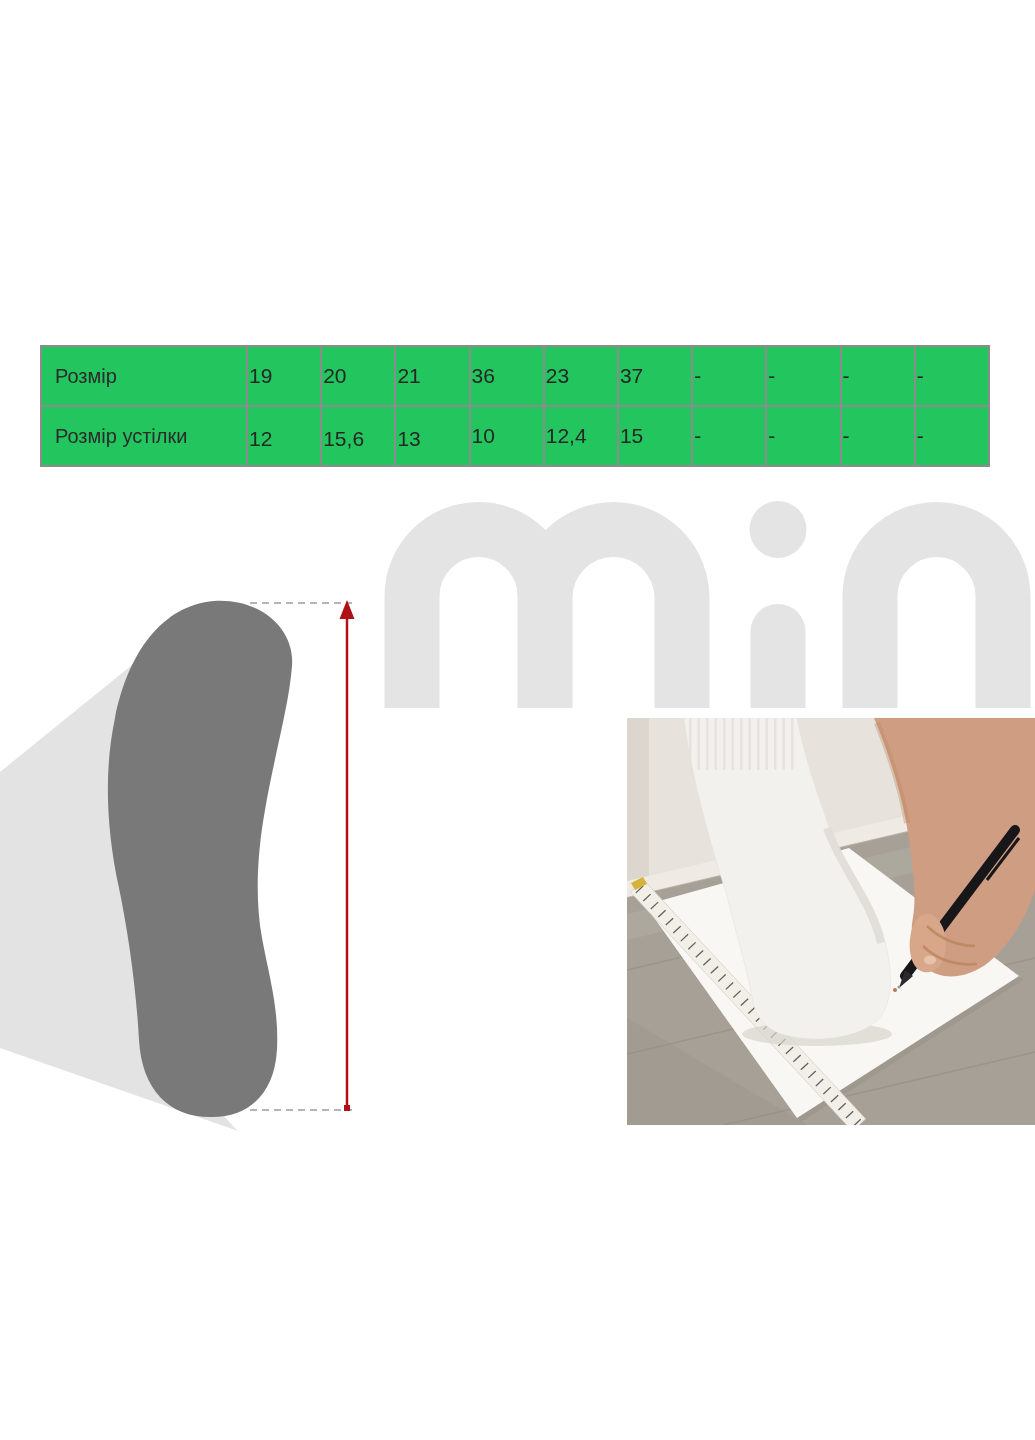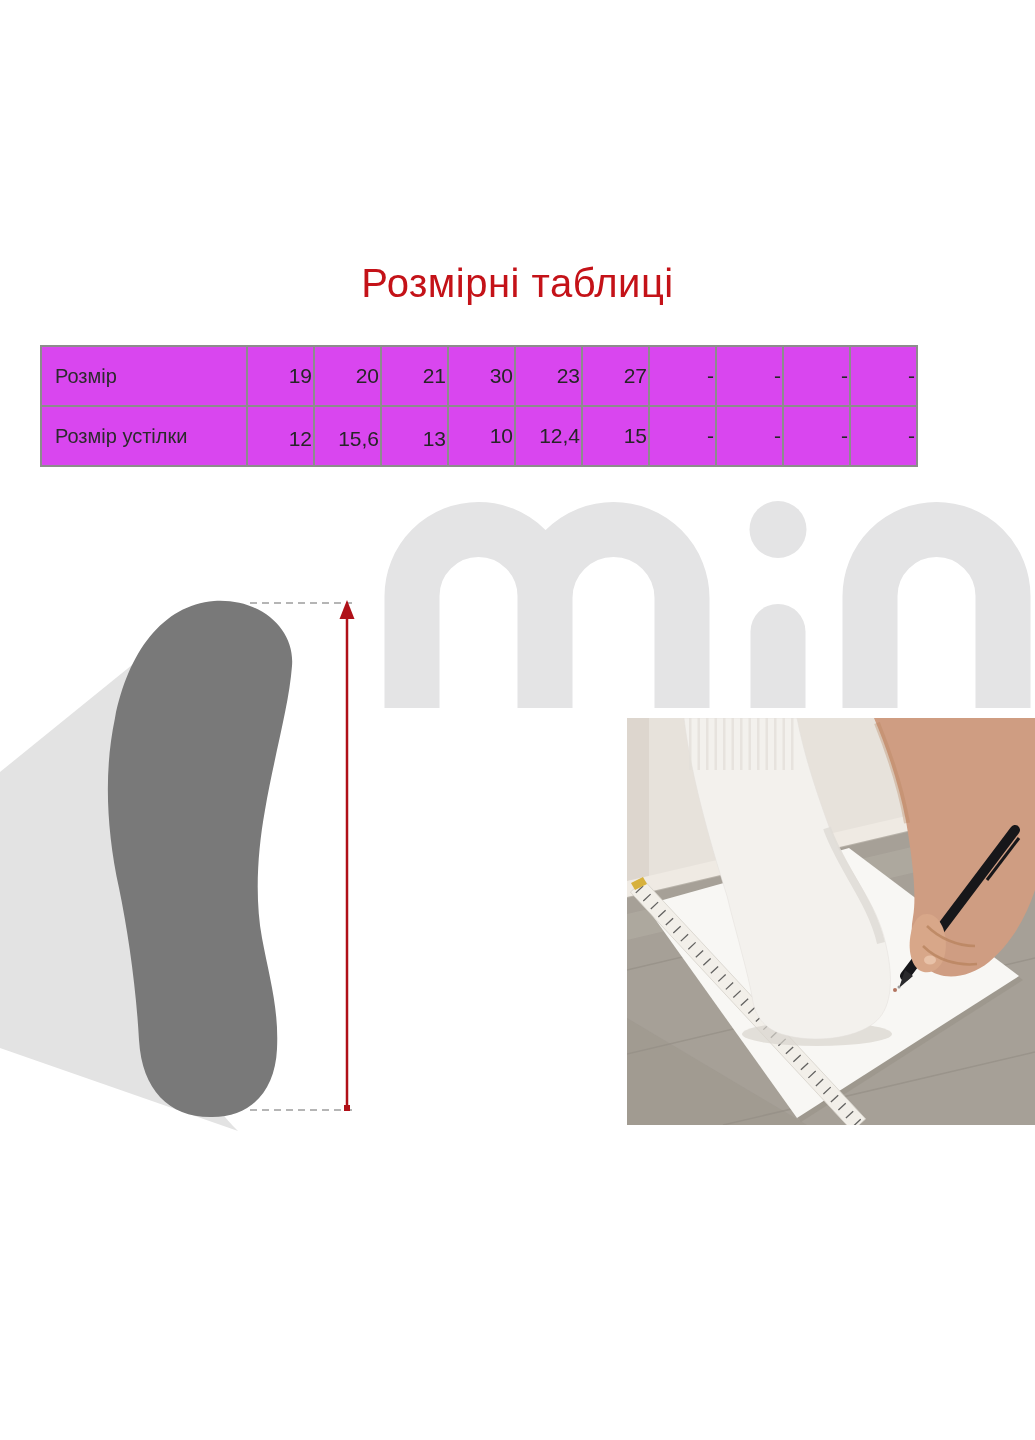--- a/index.html
+++ b/index.html
@@ -15,26 +15,26 @@
   .photo{position:absolute;left:627px;top:718px;width:408px;height:407px;z-index:1;}
 
   
   .page-title{
     position:absolute;top:261px;left:0;width:100%;z-index:2;
     text-align:center;font-size:40px;font-weight:500;letter-spacing:.5px;margin:0;
   }
 
   
   .size-table{
-    position:absolute;left:40px;top:345px;width:878px;z-index:2;
-    border-collapse:collapse;table-layout:fixed;background:#d946ef;
+    position:absolute;left:40px;top:345px;width:950px;z-index:2;
+    border-collapse:collapse;table-layout:fixed;background:#22c55e;
   }
   .size-table td{
     border:2px solid #8c8c8c;height:60px;box-sizing:border-box;
-    text-align:right;vertical-align:middle;
+    text-align:left;vertical-align:middle;
     font-size:21px;color:#262626;
   }
   .size-table td.lbl{text-align:left;padding-left:13px;font-size:20px;color:#2b2b2b;}
   .c-label{width:206px;}
   .lo4{padding-top:7px;}
   .lo6{}
 
   
   .instructions{
     position:absolute;left:75px;top:1133px;width:910px;z-index:2;
@@ -105,36 +105,35 @@
     <polygon points="278,252 286,258 272,270" fill="#2a2a2c"></polygon>
     <circle cx="272" cy="269" r="1.5" fill="#9a9a9a"></circle>
     <circle cx="268" cy="272" r="2" fill="#a05239" opacity="0.8"></circle>
 
     <path fill="#d8a789" d="M 300,196 C 312,196 322,214 318,236 C 315,252 302,258 292,252 C 282,245 280,224 286,208 C 290,199 294,196 300,196 Z"></path>
     <ellipse cx="303" cy="242" rx="6" ry="4.5" fill="#e8c2a8"></ellipse>
     <path d="M 300,208 C 312,220 330,228 348,228" fill="none" stroke="#b9845f" stroke-width="2.5" opacity="0.8"></path>
     <path d="M 296,228 C 310,242 330,248 350,246" fill="none" stroke="#b9845f" stroke-width="2.5" opacity="0.8"></path>
   </svg>
 
-  <h1 class="page-title" style="color: rgb(196, 18, 24);">Розмірні таблиці</h1>
 
   <table class="size-table">
     <colgroup>
         <col class="c-label">
         <col span="10">
       </colgroup>
     <tbody>
       <tr>
         <td class="lbl">Розмір</td>
         <td>19</td>
         <td>20</td>
         <td class="lo6">21</td>
-        <td class="lo6">30</td>
+        <td class="lo6">36</td>
         <td>23</td>
-        <td>27</td>
+        <td>37</td>
         <td>-</td>
         <td>-</td>
         <td>-</td>
         <td>-</td>
       </tr>
       <tr>
         <td class="lbl">Розмір устілки</td>
         <td class="lo4">12</td>
         <td class="lo4">15,6</td>
         <td class="lo4">13</td>

